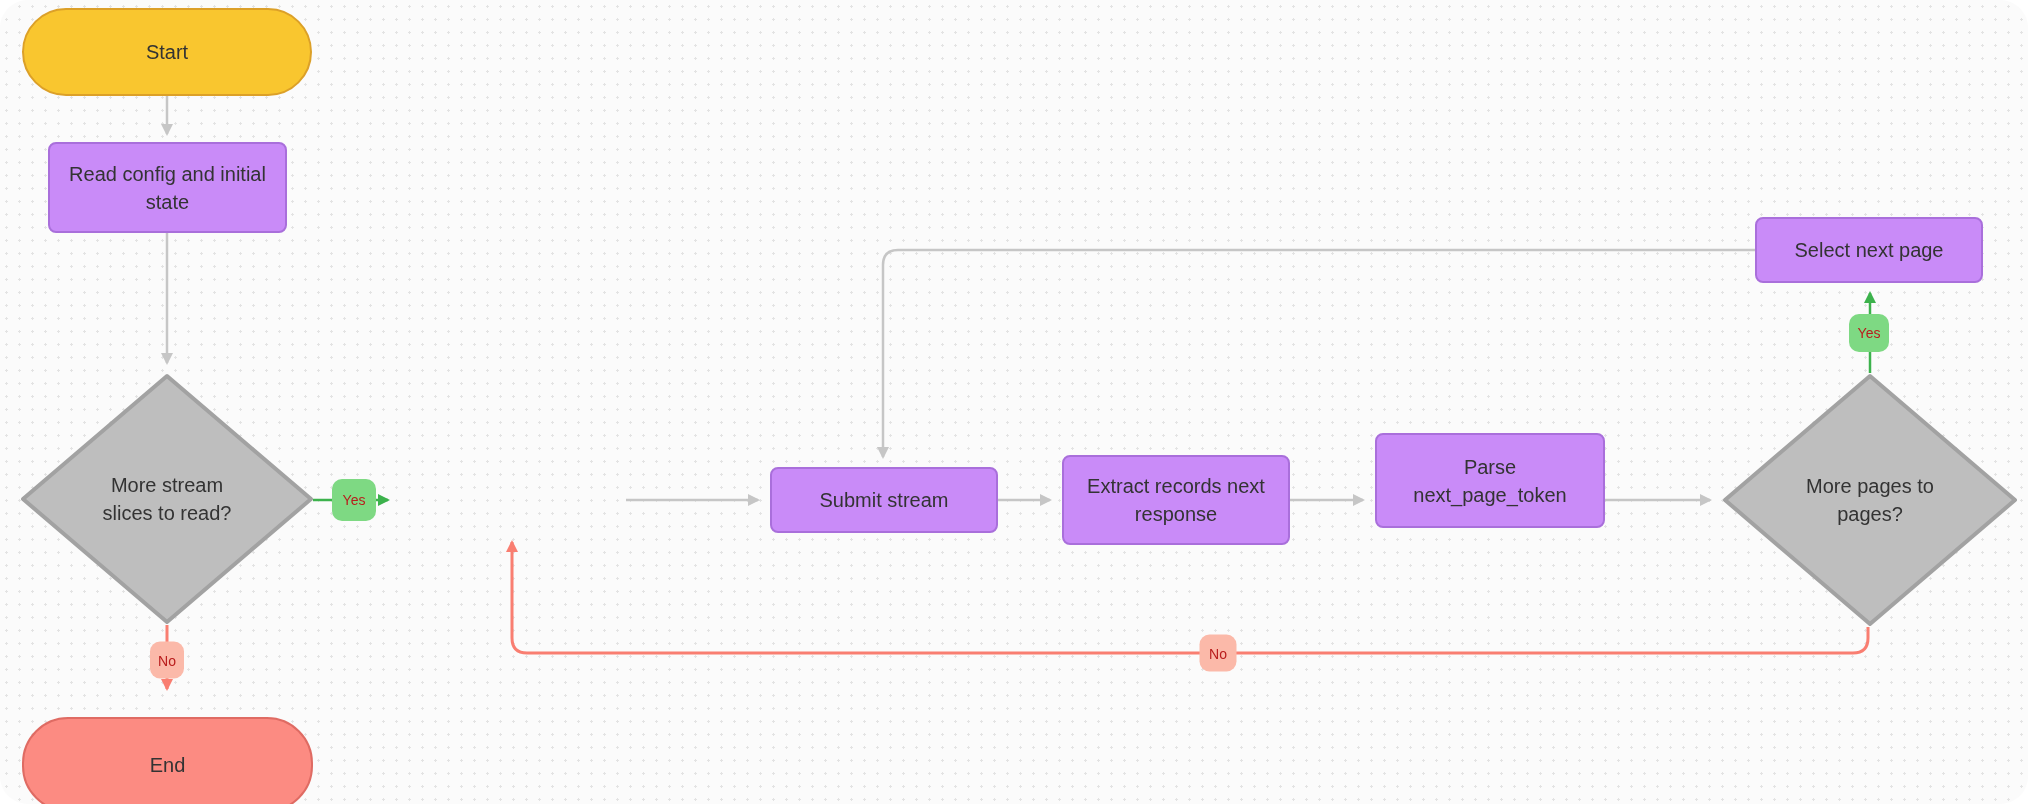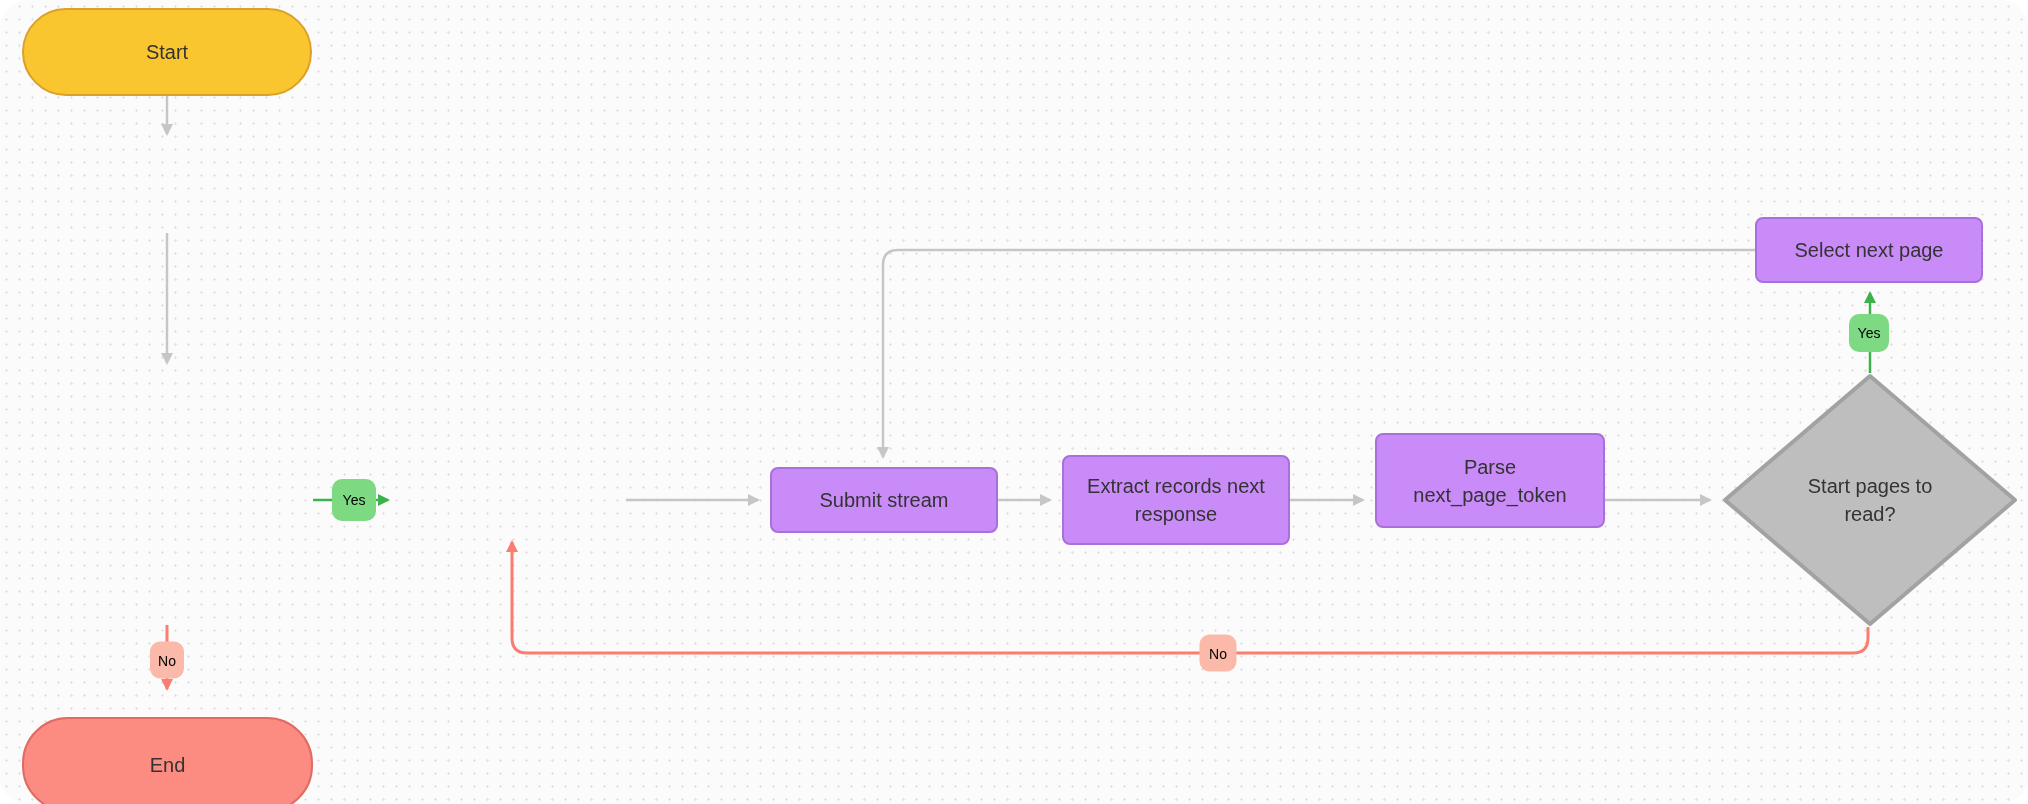--- a/index.html
+++ b/index.html
@@ -49,21 +49,21 @@
   .decision .label{position:relative;width:160px;}
   .diamond-shape{
     fill:var(--decision-fill);
     stroke:var(--decision-border);
     stroke-width:4;
     stroke-linejoin:round;
   }
   .badge{
     position:absolute;
     display:flex;align-items:center;justify-content:center;
-    font-size:14px;font-weight:500;color:#000000;
+    font-size:14px;font-weight:500;color:#b91c1c;
     border-radius:10px;
     transform:translate(-50%,-50%);
   }
   .badge.yes{background:var(--badge-yes-bg);}
   .badge.no{background:var(--badge-no-bg);text-align:center;}
 </style>
 </head>
 <body>
 
 <div class="canvas">
@@ -93,40 +93,49 @@
     <path class="edge-green" d="M1870 373 V293" marker-end="url(#arr-green)"></path>
 
     <path class="edge-red" d="M167 625 V689" marker-end="url(#arr-red)"></path>
     <path class="edge-red" d="M1868 627 V638 Q1868 653 1853 653 H527 Q512 653 512 638 V542" marker-end="url(#arr-red)"></path>
   </svg>
 
   <div class="node terminal start" style="left:22px;top:8px;width:290px;height:88px;">
     <span>Start</span>
   </div>
 
+  <div class="node process" style="left:48px;top:142px;width:239px;height:91px;">
+    <span>Read config and initial state</span>
+  </div>
 
+  <div class="node decision" style="left:20px;top:373px;width:294px;height:252px;">
+    <svg viewBox="0 0 294 252" preserveAspectRatio="none">
+      <path class="diamond-shape" d="M147 3 L291 126 L147 249 L3 126 Z"></path>
+    </svg>
+    <div class="label">More stream slices to read?</div>
+  </div>
 
 
   <div class="node process" style="left:770px;top:467px;width:228px;height:66px;">
     <span>Submit stream</span>
   </div>
 
   <div class="node process" style="left:1062px;top:455px;width:228px;height:90px;">
     <span>Extract records next response</span>
   </div>
 
   <div class="node process" style="left:1375px;top:433px;width:230px;height:95px;">
     <span>Parse next_page_token</span>
   </div>
 
   <div class="node decision" style="left:1722px;top:373px;width:296px;height:254px;">
     <svg viewBox="0 0 296 254" preserveAspectRatio="none">
       <path class="diamond-shape" d="M148 3 L293 127 L148 251 L3 127 Z"></path>
     </svg>
-    <div class="label">Start pages to read?</div>
+    <div class="label">More pages to pages?</div>
   </div>
 
   <div class="node process" style="left:1755px;top:217px;width:228px;height:66px;">
     <span>Select next page</span>
   </div>
 
   <div class="node terminal end" style="left:22px;top:697px;width:291px;height:95px;margin-top:20px;">
     <span>End</span>
   </div>
 

